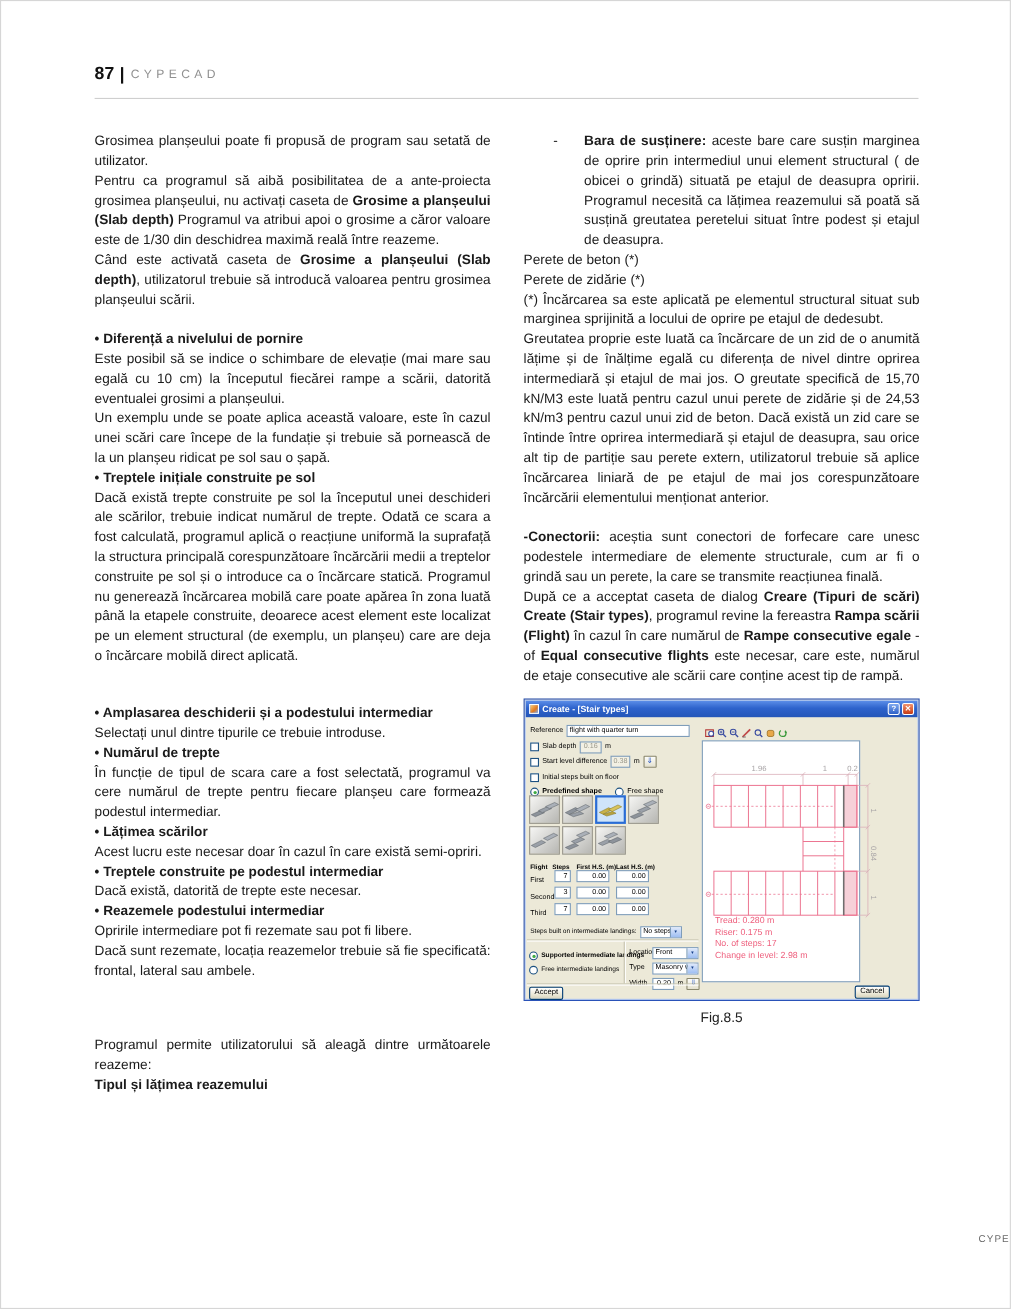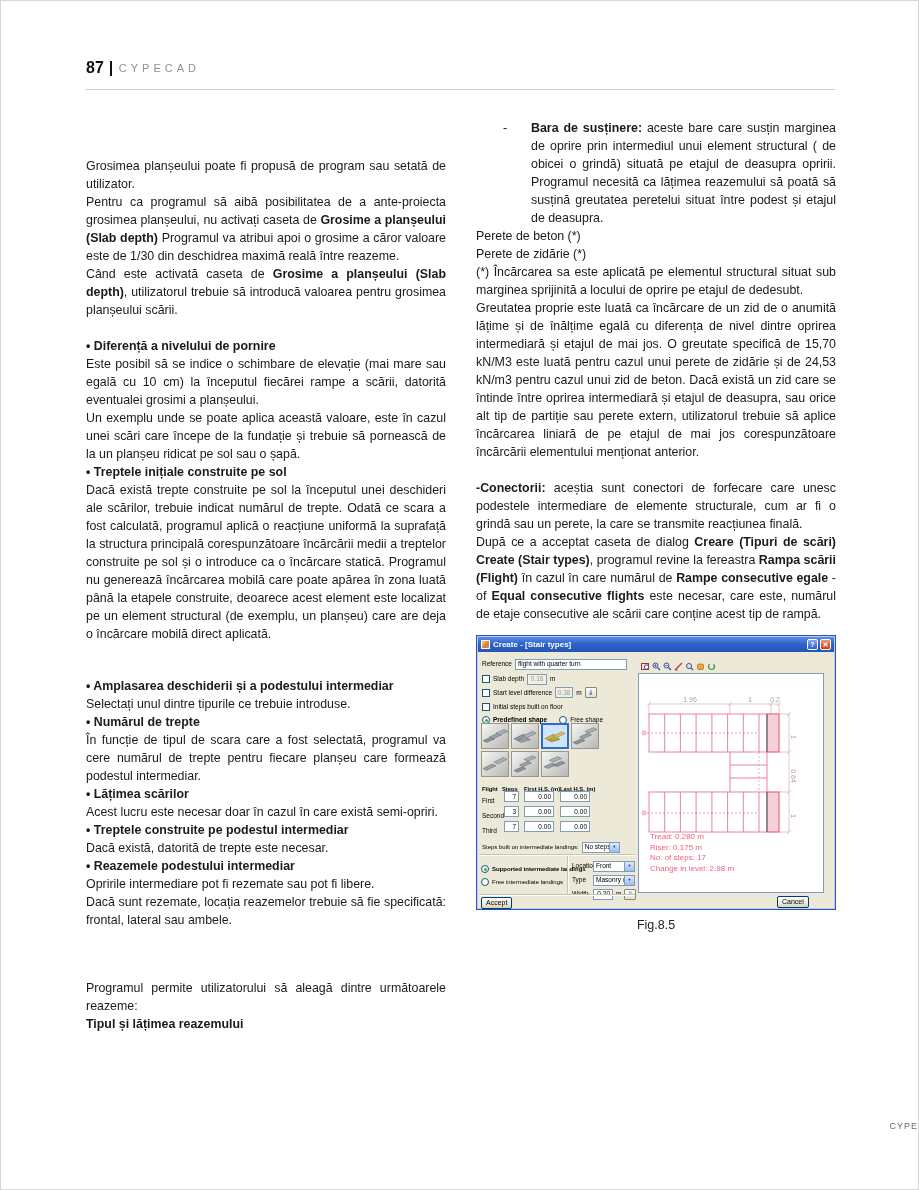--- a/index.html
+++ b/index.html
@@ -8,21 +8,21 @@
 
   
   .hdr{position:absolute;left:85px;top:58px;display:flex;align-items:center;}
   .hdr .num{font-size:16px;font-weight:bold;color:#111;}
   .hdr .bar{display:inline-block;width:2px;height:15px;background:#111;margin:0 7px 0 6px;}
   .hdr .brand{font-size:11px;color:#909090;letter-spacing:4px;}
   .hdr-rule{position:absolute;left:85px;top:88px;width:749px;border-top:1px solid #cfcfcf;}
 
   
   .col{position:absolute;top:118px;width:360px;font-size:12.4px;line-height:18px;}
-  .col-left{left:85px;margin-top:38px;}
+  .col-left{left:85px;}
   .col-right{left:475px;}
   .block{text-align:justify;}
   .block .b{font-weight:bold;}
   .h{font-weight:bold;}
   .li{position:relative;padding-left:55px;}
   .li .dash{position:absolute;left:27px;top:0;}
   .gap{height:18px;} .gap-lg{height:34px;} .gap-xl{height:50px;}
 
   
   .figure-wrap{margin-top:12px;width:360px;}
@@ -66,21 +66,21 @@
   .trow .i-steps{position:absolute;left:27px;top:0;width:15px;}
   .trow .i-first{position:absolute;left:47px;top:0;width:30px;}
   .trow .i-last{position:absolute;left:83px;top:0;width:30px;}
 
   .vdiv{position:absolute;left:90px;top:220px;height:38px;border-left:1px solid #c6c3ae;border-right:1px solid #fff;}
   .hdiv{position:absolute;left:2px;width:156px;border-top:1px solid #c6c3ae;border-bottom:1px solid #fff;}
 
   
   .ticonbar{position:absolute;left:163px;top:25px;display:flex;gap:1px;}
   .ticon{width:10px;height:10px;display:flex;align-items:center;justify-content:center;}
-  .canvas{position:absolute;left:161px;top:37px;width:186px;height:220px;background:#fff;border:1px solid #7f9db9;box-sizing:border-box;text-decoration:underline;}
+  .canvas{position:absolute;left:161px;top:37px;width:144px;height:220px;background:#fff;border:1px solid #7f9db9;box-sizing:border-box;text-decoration:underline;}
   .dim{position:absolute;color:#a8a4a6;font-size:7px;text-align:center;}
   .dim.rot{transform:rotate(90deg);}
   .info{position:absolute;left:11px;top:158px;font-size:8px;line-height:10.5px;color:#ee5f7d;}
 
   .footer{position:absolute;left:0;right:0;top:1120px;text-align:right;font-size:9px;color:#6a6a6a;letter-spacing:1px;}
 </style>
 </head>
 <body>
 
 <div class="page">

